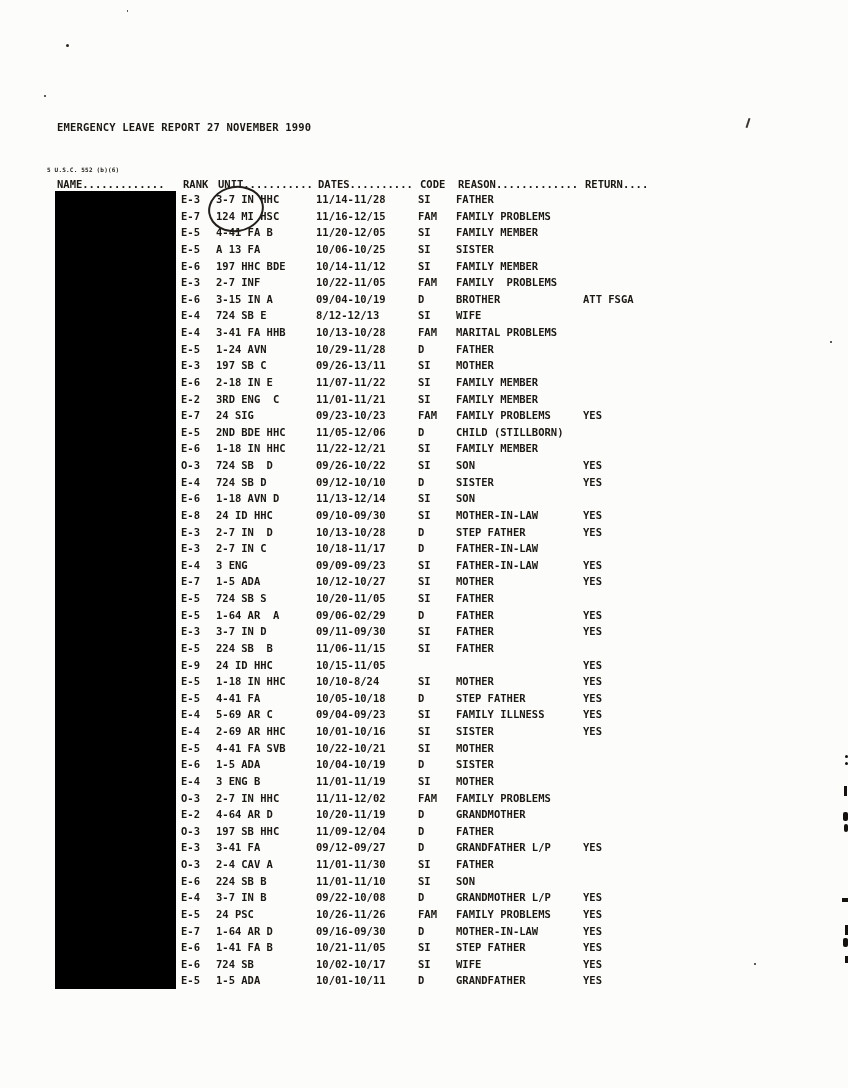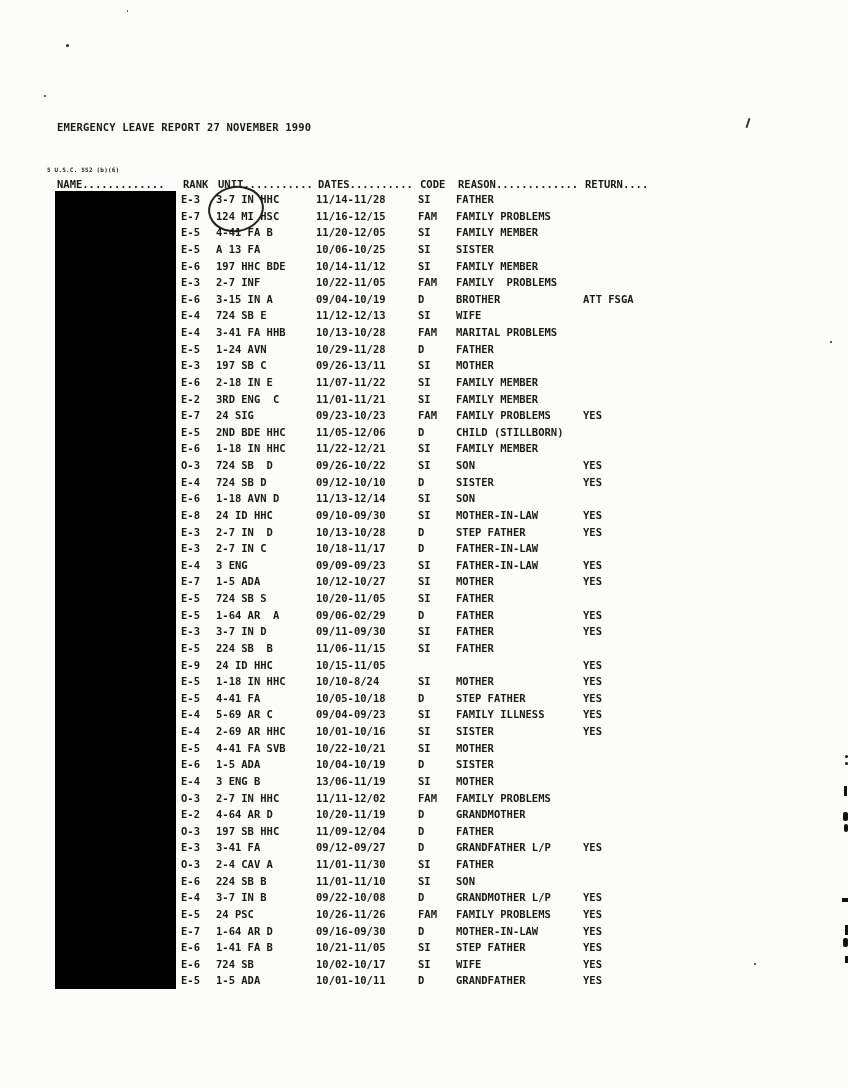--- a/index.html
+++ b/index.html
@@ -47,21 +47,21 @@
   <div class="citation">5 U.S.C. 552 (b)(6)</div>
 
   <div class="table" id="rows">
       <div class="row"><span class="cell c-name"></span><span class="cell c-rank">E-3</span><span class="cell c-unit">3-7 IN HHC</span><span class="cell c-dates">11/14-11/28</span><span class="cell c-code">SI</span><span class="cell c-reason">FATHER</span><span class="cell c-return"></span></div>
       <div class="row"><span class="cell c-name"></span><span class="cell c-rank">E-7</span><span class="cell c-unit">124 MI HSC</span><span class="cell c-dates">11/16-12/15</span><span class="cell c-code">FAM</span><span class="cell c-reason">FAMILY PROBLEMS</span><span class="cell c-return"></span></div>
       <div class="row"><span class="cell c-name"></span><span class="cell c-rank">E-5</span><span class="cell c-unit">4-41 FA B</span><span class="cell c-dates">11/20-12/05</span><span class="cell c-code">SI</span><span class="cell c-reason">FAMILY MEMBER</span><span class="cell c-return"></span></div>
       <div class="row"><span class="cell c-name"></span><span class="cell c-rank">E-5</span><span class="cell c-unit">A 13 FA</span><span class="cell c-dates">10/06-10/25</span><span class="cell c-code">SI</span><span class="cell c-reason">SISTER</span><span class="cell c-return"></span></div>
       <div class="row"><span class="cell c-name"></span><span class="cell c-rank">E-6</span><span class="cell c-unit">197 HHC BDE</span><span class="cell c-dates">10/14-11/12</span><span class="cell c-code">SI</span><span class="cell c-reason">FAMILY MEMBER</span><span class="cell c-return"></span></div>
       <div class="row"><span class="cell c-name"></span><span class="cell c-rank">E-3</span><span class="cell c-unit">2-7 INF</span><span class="cell c-dates">10/22-11/05</span><span class="cell c-code">FAM</span><span class="cell c-reason">FAMILY  PROBLEMS</span><span class="cell c-return"></span></div>
       <div class="row"><span class="cell c-name"></span><span class="cell c-rank">E-6</span><span class="cell c-unit">3-15 IN A</span><span class="cell c-dates">09/04-10/19</span><span class="cell c-code">D</span><span class="cell c-reason">BROTHER</span><span class="cell c-return">ATT FSGA</span></div>
-      <div class="row"><span class="cell c-name"></span><span class="cell c-rank">E-4</span><span class="cell c-unit">724 SB E</span><span class="cell c-dates">11/12-12/13</span><span class="cell c-code">SI</span><span class="cell c-reason">WIFE</span><span class="cell c-return"></span></div>
+      <div class="row"><span class="cell c-name"></span><span class="cell c-rank">E-4</span><span class="cell c-unit">724 SB E</span><span class="cell c-dates">8/12-12/13</span><span class="cell c-code">SI</span><span class="cell c-reason">WIFE</span><span class="cell c-return"></span></div>
       <div class="row"><span class="cell c-name"></span><span class="cell c-rank">E-4</span><span class="cell c-unit">3-41 FA HHB</span><span class="cell c-dates">10/13-10/28</span><span class="cell c-code">FAM</span><span class="cell c-reason">MARITAL PROBLEMS</span><span class="cell c-return"></span></div>
       <div class="row"><span class="cell c-name"></span><span class="cell c-rank">E-5</span><span class="cell c-unit">1-24 AVN</span><span class="cell c-dates">10/29-11/28</span><span class="cell c-code">D</span><span class="cell c-reason">FATHER</span><span class="cell c-return"></span></div>
       <div class="row"><span class="cell c-name"></span><span class="cell c-rank">E-3</span><span class="cell c-unit">197 SB C</span><span class="cell c-dates">09/26-13/11</span><span class="cell c-code">SI</span><span class="cell c-reason">MOTHER</span><span class="cell c-return"></span></div>
       <div class="row"><span class="cell c-name"></span><span class="cell c-rank">E-6</span><span class="cell c-unit">2-18 IN E</span><span class="cell c-dates">11/07-11/22</span><span class="cell c-code">SI</span><span class="cell c-reason">FAMILY MEMBER</span><span class="cell c-return"></span></div>
       <div class="row"><span class="cell c-name"></span><span class="cell c-rank">E-2</span><span class="cell c-unit">3RD ENG  C</span><span class="cell c-dates">11/01-11/21</span><span class="cell c-code">SI</span><span class="cell c-reason">FAMILY MEMBER</span><span class="cell c-return"></span></div>
       <div class="row"><span class="cell c-name"></span><span class="cell c-rank">E-7</span><span class="cell c-unit">24 SIG</span><span class="cell c-dates">09/23-10/23</span><span class="cell c-code">FAM</span><span class="cell c-reason">FAMILY PROBLEMS</span><span class="cell c-return">YES</span></div>
       <div class="row"><span class="cell c-name"></span><span class="cell c-rank">E-5</span><span class="cell c-unit">2ND BDE HHC</span><span class="cell c-dates">11/05-12/06</span><span class="cell c-code">D</span><span class="cell c-reason">CHILD (STILLBORN)</span><span class="cell c-return"></span></div>
       <div class="row"><span class="cell c-name"></span><span class="cell c-rank">E-6</span><span class="cell c-unit">1-18 IN HHC</span><span class="cell c-dates">11/22-12/21</span><span class="cell c-code">SI</span><span class="cell c-reason">FAMILY MEMBER</span><span class="cell c-return"></span></div>
       <div class="row"><span class="cell c-name"></span><span class="cell c-rank">O-3</span><span class="cell c-unit">724 SB  D</span><span class="cell c-dates">09/26-10/22</span><span class="cell c-code">SI</span><span class="cell c-reason">SON</span><span class="cell c-return">YES</span></div>
       <div class="row"><span class="cell c-name"></span><span class="cell c-rank">E-4</span><span class="cell c-unit">724 SB D</span><span class="cell c-dates">09/12-10/10</span><span class="cell c-code">D</span><span class="cell c-reason">SISTER</span><span class="cell c-return">YES</span></div>
@@ -75,21 +75,21 @@
       <div class="row"><span class="cell c-name"></span><span class="cell c-rank">E-5</span><span class="cell c-unit">1-64 AR  A</span><span class="cell c-dates">09/06-02/29</span><span class="cell c-code">D</span><span class="cell c-reason">FATHER</span><span class="cell c-return">YES</span></div>
       <div class="row"><span class="cell c-name"></span><span class="cell c-rank">E-3</span><span class="cell c-unit">3-7 IN D</span><span class="cell c-dates">09/11-09/30</span><span class="cell c-code">SI</span><span class="cell c-reason">FATHER</span><span class="cell c-return">YES</span></div>
       <div class="row"><span class="cell c-name"></span><span class="cell c-rank">E-5</span><span class="cell c-unit">224 SB  B</span><span class="cell c-dates">11/06-11/15</span><span class="cell c-code">SI</span><span class="cell c-reason">FATHER</span><span class="cell c-return"></span></div>
       <div class="row"><span class="cell c-name"></span><span class="cell c-rank">E-9</span><span class="cell c-unit">24 ID HHC</span><span class="cell c-dates">10/15-11/05</span><span class="cell c-code"></span><span class="cell c-reason"></span><span class="cell c-return">YES</span></div>
       <div class="row"><span class="cell c-name"></span><span class="cell c-rank">E-5</span><span class="cell c-unit">1-18 IN HHC</span><span class="cell c-dates">10/10-8/24</span><span class="cell c-code">SI</span><span class="cell c-reason">MOTHER</span><span class="cell c-return">YES</span></div>
       <div class="row"><span class="cell c-name"></span><span class="cell c-rank">E-5</span><span class="cell c-unit">4-41 FA</span><span class="cell c-dates">10/05-10/18</span><span class="cell c-code">D</span><span class="cell c-reason">STEP FATHER</span><span class="cell c-return">YES</span></div>
       <div class="row"><span class="cell c-name"></span><span class="cell c-rank">E-4</span><span class="cell c-unit">5-69 AR C</span><span class="cell c-dates">09/04-09/23</span><span class="cell c-code">SI</span><span class="cell c-reason">FAMILY ILLNESS</span><span class="cell c-return">YES</span></div>
       <div class="row"><span class="cell c-name"></span><span class="cell c-rank">E-4</span><span class="cell c-unit">2-69 AR HHC</span><span class="cell c-dates">10/01-10/16</span><span class="cell c-code">SI</span><span class="cell c-reason">SISTER</span><span class="cell c-return">YES</span></div>
       <div class="row"><span class="cell c-name"></span><span class="cell c-rank">E-5</span><span class="cell c-unit">4-41 FA SVB</span><span class="cell c-dates">10/22-10/21</span><span class="cell c-code">SI</span><span class="cell c-reason">MOTHER</span><span class="cell c-return"></span></div>
       <div class="row"><span class="cell c-name"></span><span class="cell c-rank">E-6</span><span class="cell c-unit">1-5 ADA</span><span class="cell c-dates">10/04-10/19</span><span class="cell c-code">D</span><span class="cell c-reason">SISTER</span><span class="cell c-return"></span></div>
-      <div class="row"><span class="cell c-name"></span><span class="cell c-rank">E-4</span><span class="cell c-unit">3 ENG B</span><span class="cell c-dates">13/06-11/19</span><span class="cell c-code">SI</span><span class="cell c-reason">MOTHER</span><span class="cell c-return"></span></div>
+      <div class="row"><span class="cell c-name"></span><span class="cell c-rank">E-4</span><span class="cell c-unit">3 ENG B</span><span class="cell c-dates">11/01-11/19</span><span class="cell c-code">SI</span><span class="cell c-reason">MOTHER</span><span class="cell c-return"></span></div>
       <div class="row"><span class="cell c-name"></span><span class="cell c-rank">O-3</span><span class="cell c-unit">2-7 IN HHC</span><span class="cell c-dates">11/11-12/02</span><span class="cell c-code">FAM</span><span class="cell c-reason">FAMILY PROBLEMS</span><span class="cell c-return"></span></div>
       <div class="row"><span class="cell c-name"></span><span class="cell c-rank">E-2</span><span class="cell c-unit">4-64 AR D</span><span class="cell c-dates">10/20-11/19</span><span class="cell c-code">D</span><span class="cell c-reason">GRANDMOTHER</span><span class="cell c-return"></span></div>
       <div class="row"><span class="cell c-name"></span><span class="cell c-rank">O-3</span><span class="cell c-unit">197 SB HHC</span><span class="cell c-dates">11/09-12/04</span><span class="cell c-code">D</span><span class="cell c-reason">FATHER</span><span class="cell c-return"></span></div>
       <div class="row"><span class="cell c-name"></span><span class="cell c-rank">E-3</span><span class="cell c-unit">3-41 FA</span><span class="cell c-dates">09/12-09/27</span><span class="cell c-code">D</span><span class="cell c-reason">GRANDFATHER L/P</span><span class="cell c-return">YES</span></div>
       <div class="row"><span class="cell c-name"></span><span class="cell c-rank">O-3</span><span class="cell c-unit">2-4 CAV A</span><span class="cell c-dates">11/01-11/30</span><span class="cell c-code">SI</span><span class="cell c-reason">FATHER</span><span class="cell c-return"></span></div>
       <div class="row"><span class="cell c-name"></span><span class="cell c-rank">E-6</span><span class="cell c-unit">224 SB B</span><span class="cell c-dates">11/01-11/10</span><span class="cell c-code">SI</span><span class="cell c-reason">SON</span><span class="cell c-return"></span></div>
       <div class="row"><span class="cell c-name"></span><span class="cell c-rank">E-4</span><span class="cell c-unit">3-7 IN B</span><span class="cell c-dates">09/22-10/08</span><span class="cell c-code">D</span><span class="cell c-reason">GRANDMOTHER L/P</span><span class="cell c-return">YES</span></div>
       <div class="row"><span class="cell c-name"></span><span class="cell c-rank">E-5</span><span class="cell c-unit">24 PSC</span><span class="cell c-dates">10/26-11/26</span><span class="cell c-code">FAM</span><span class="cell c-reason">FAMILY PROBLEMS</span><span class="cell c-return">YES</span></div>
       <div class="row"><span class="cell c-name"></span><span class="cell c-rank">E-7</span><span class="cell c-unit">1-64 AR D</span><span class="cell c-dates">09/16-09/30</span><span class="cell c-code">D</span><span class="cell c-reason">MOTHER-IN-LAW</span><span class="cell c-return">YES</span></div>
       <div class="row"><span class="cell c-name"></span><span class="cell c-rank">E-6</span><span class="cell c-unit">1-41 FA B</span><span class="cell c-dates">10/21-11/05</span><span class="cell c-code">SI</span><span class="cell c-reason">STEP FATHER</span><span class="cell c-return">YES</span></div>

